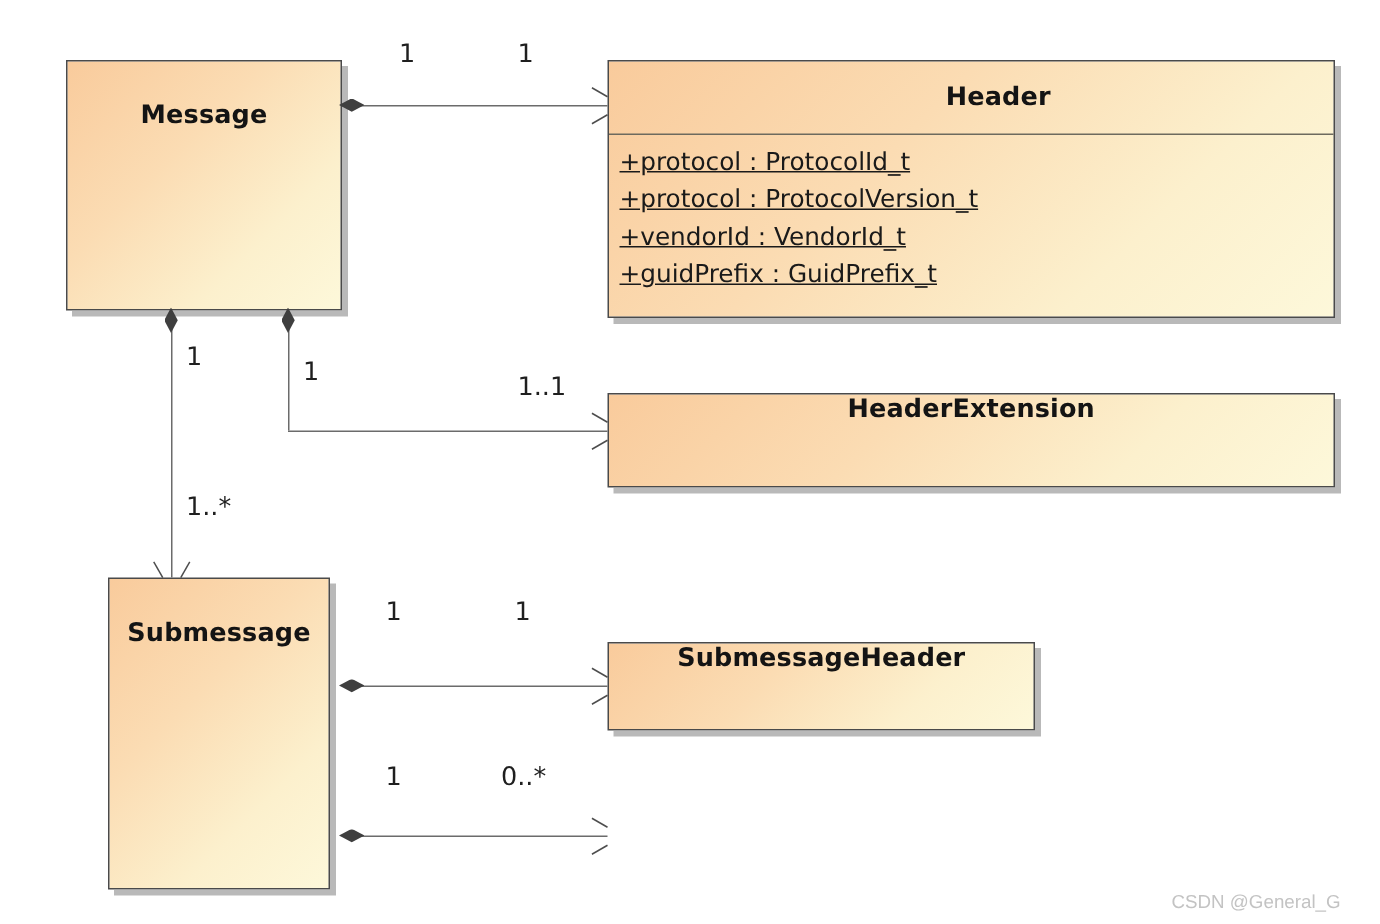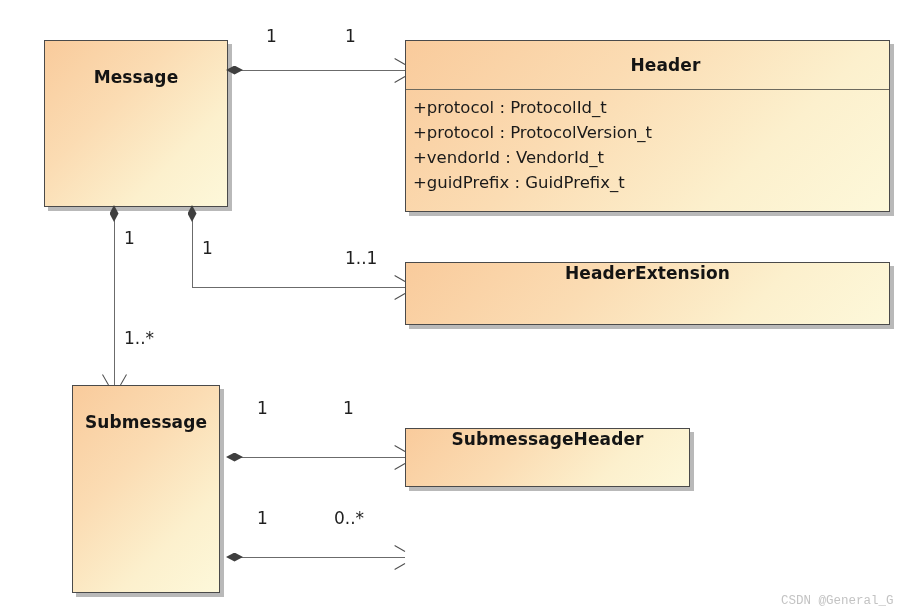--- a/index.html
+++ b/index.html
@@ -47,20 +47,21 @@
     padding-left: 36px;
   }
   .box-attrs {
     padding: 5px 0 6px 7px;
   }
   .attr-line {
     font-size: 16.5px;
     color: #1a1a1a;
     line-height: 25px;
     white-space: nowrap;
+    text-decoration: underline;
   }
 
   
   .uml-box.tall {
     display: flex;
     align-items: flex-start;
     justify-content: center;
     padding-top: 26px;
   }
 
@@ -199,15 +200,15 @@
   <div class="arrow-right" style="left:393px; top:450.5px;"></div>
   <div class="mult" style="left:257px; top:398px;">1</div>
   <div class="mult" style="left:343px; top:398px;">1</div>
 
   <div class="line-h" style="left:228px; top:557px; width:177px;"></div>
   <div class="diamond" style="left:226px; top:552.5px;"></div>
   <div class="arrow-right" style="left:393px; top:550.5px;"></div>
   <div class="mult" style="left:257px; top:508px;">1</div>
   <div class="mult" style="left:334px; top:508px;">0..*</div>
 
-  <div class="watermark" style="left:781px; top:594px;font-family:Liberation Mono, monospace;">CSDN @General_G</div>
+  <div class="watermark" style="left:781px; top:594px;">CSDN @General_G</div>
 
 </div>
 
 </body></html>

